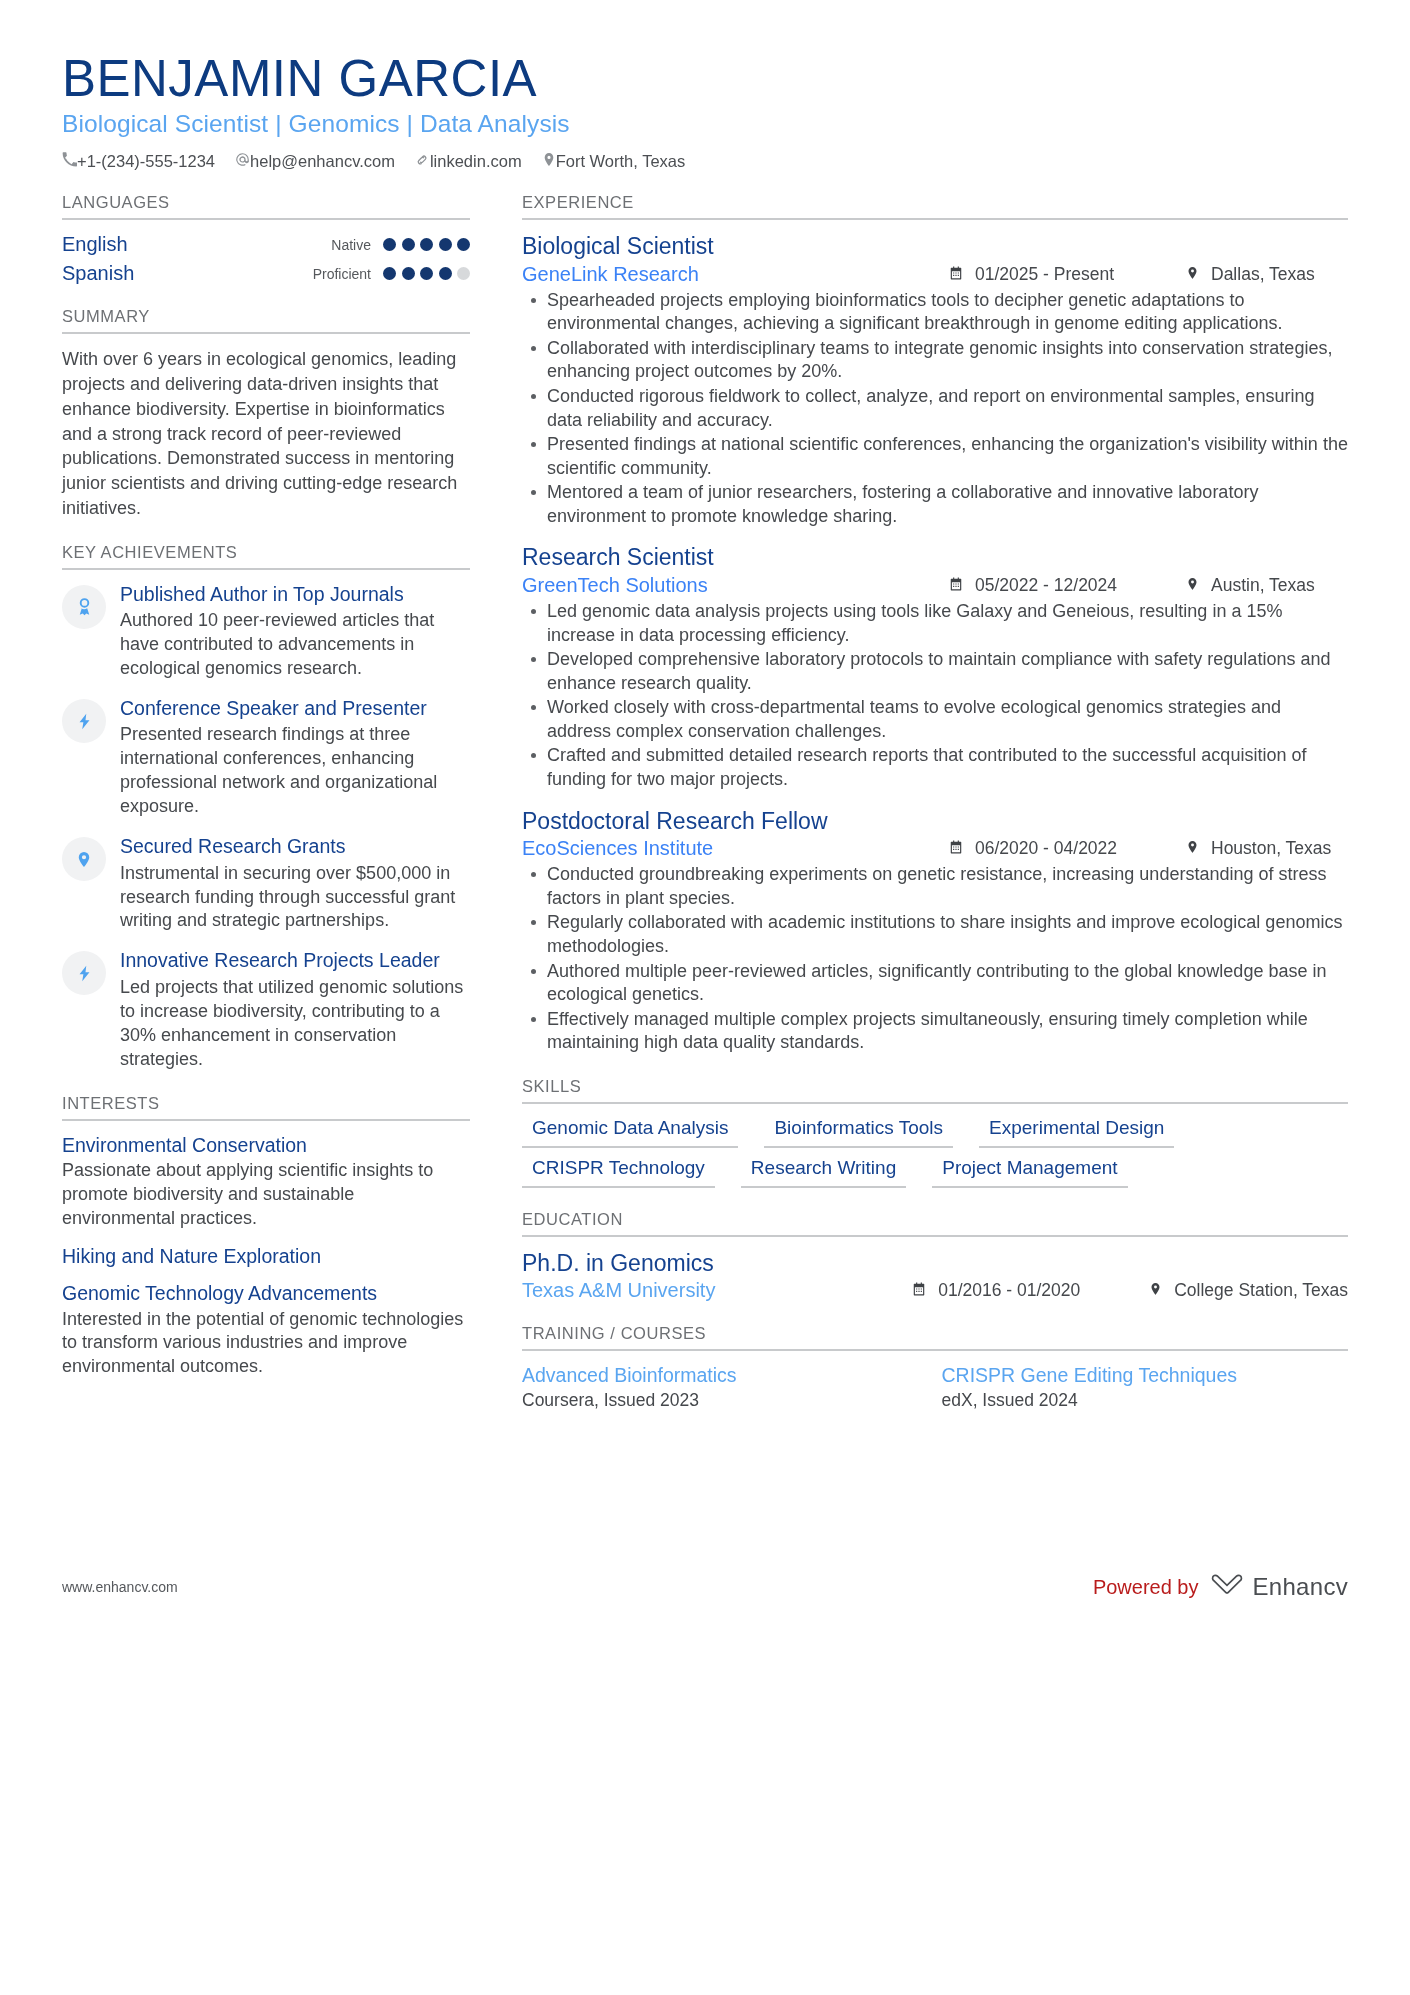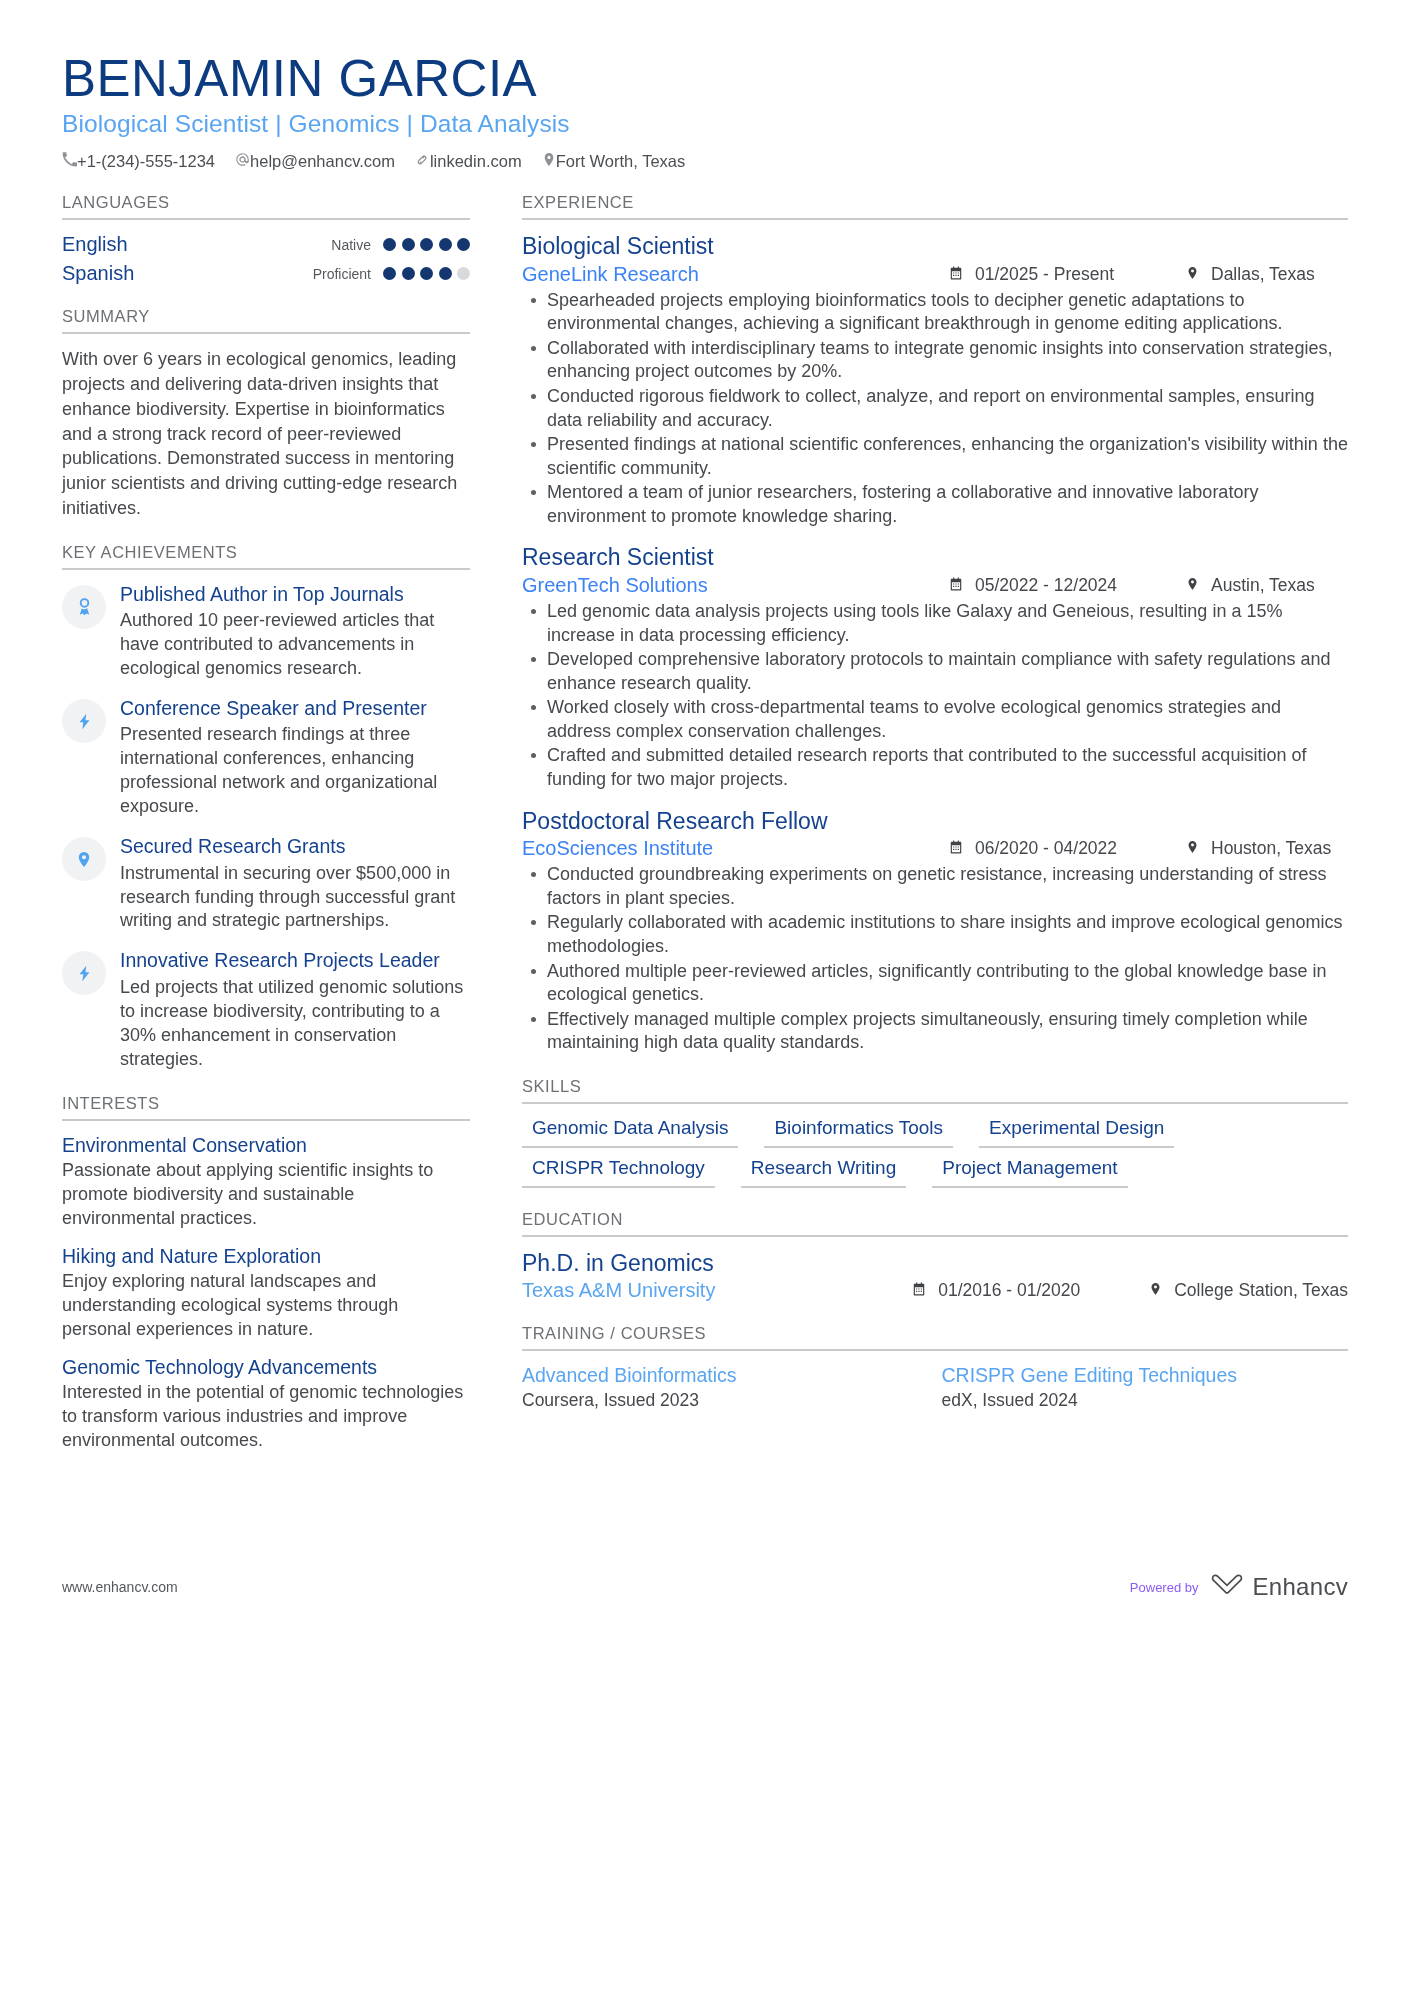--- a/index.html
+++ b/index.html
@@ -103,21 +103,21 @@
   .course-name { font-size:19.5px; color:#5aa5f0; margin-bottom:3px; }
   .course-sub { font-size:17.5px; color:#45484c; }
 
   
   .footer {
     position:absolute; left:62px; right:62px; bottom:36px;
     display:flex; align-items:center; justify-content:space-between;
     font-size:14px; color:#55585c;
   }
   .powered { display:flex; align-items:center; gap:11px; }
-  .powered .pb { font-size:13px; color:#8b5cf6; }
+  .powered .pb { font-size:20px; color:#b91c1c; }
   .brand { display:flex; align-items:flex-start; gap:9px; }
   .brand-name { font-size:24px; color:#4a4d51; letter-spacing:0.3px; }
 </style>
 </head>
 <body>
 
 <div class="page">
 
   <div>
     <h1 class="name">BENJAMIN GARCIA</h1>
@@ -249,21 +249,20 @@
 
       <div class="sec">
         <div class="sec-title">INTERESTS</div>
 
         <div class="int">
           <div class="int-title">Environmental Conservation</div>
           <div class="int-desc">Passionate about applying scientific insights to promote biodiversity and sustainable environmental practices.</div>
         </div>
         <div class="int">
           <div class="int-title">Hiking and Nature Exploration</div>
-          <div class="int-desc">Enjoy exploring natural landscapes and understanding ecological systems through personal experiences in nature.</div>
         </div>
         <div class="int">
           <div class="int-title">Genomic Technology Advancements</div>
           <div class="int-desc">Interested in the potential of genomic technologies to transform various industries and improve environmental outcomes.</div>
         </div>
       </div>
 
     </div>
 
     <div class="gap"></div>

